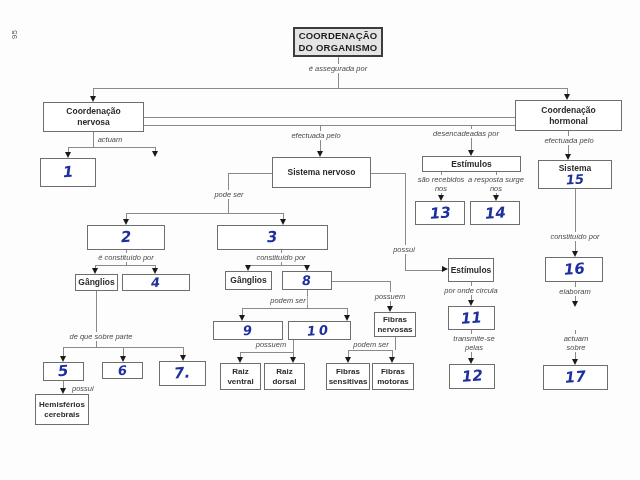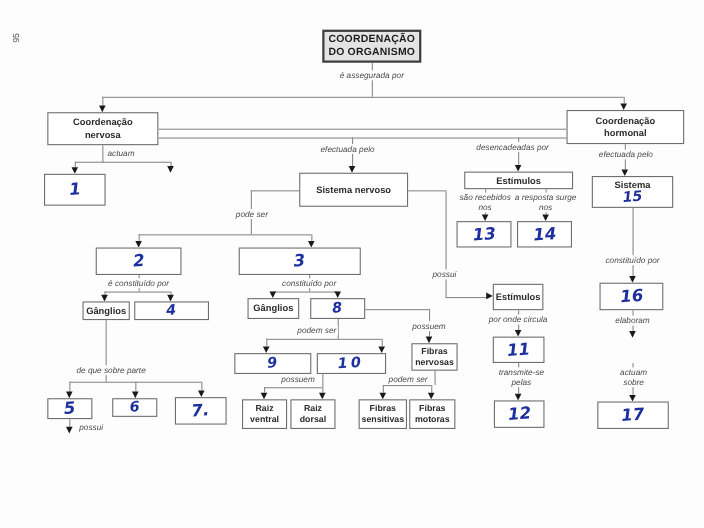--- a/index.html
+++ b/index.html
@@ -165,20 +165,22 @@
 nervosas</div>
   <div class="box" style="left:448px;top:258px;width:46px;height:24px">Estímulos</div>
   <div class="box sm" style="left:220px;top:363px;width:41px;height:27px">Raiz
 ventral</div>
   <div class="box sm" style="left:264px;top:363px;width:41px;height:27px">Raiz
 dorsal</div>
   <div class="box sm" style="left:326px;top:363px;width:44px;height:27px">Fibras
 sensitivas</div>
   <div class="box sm" style="left:372px;top:363px;width:42px;height:27px">Fibras
 motoras</div>
+  <div class="box sm" style="left:35px;top:394px;width:54px;height:31px">Hemisférios
+cerebrais</div>
 
   <div class="box" style="left:538px;top:160px;width:74px;height:29px">
     <span>Sistema</span>
     <span class="hw small">15</span>
   </div>
 
   <div class="box" style="left:40px;top:158px;width:56px;height:29px"><span class="hw">1</span></div>
   <div class="box" style="left:87px;top:225px;width:78px;height:25px"><span class="hw">2</span></div>
   <div class="box" style="left:217px;top:225px;width:111px;height:25px"><span class="hw">3</span></div>
   <div class="box" style="left:122px;top:274px;width:68px;height:17px"><span class="hw small">4</span></div>

